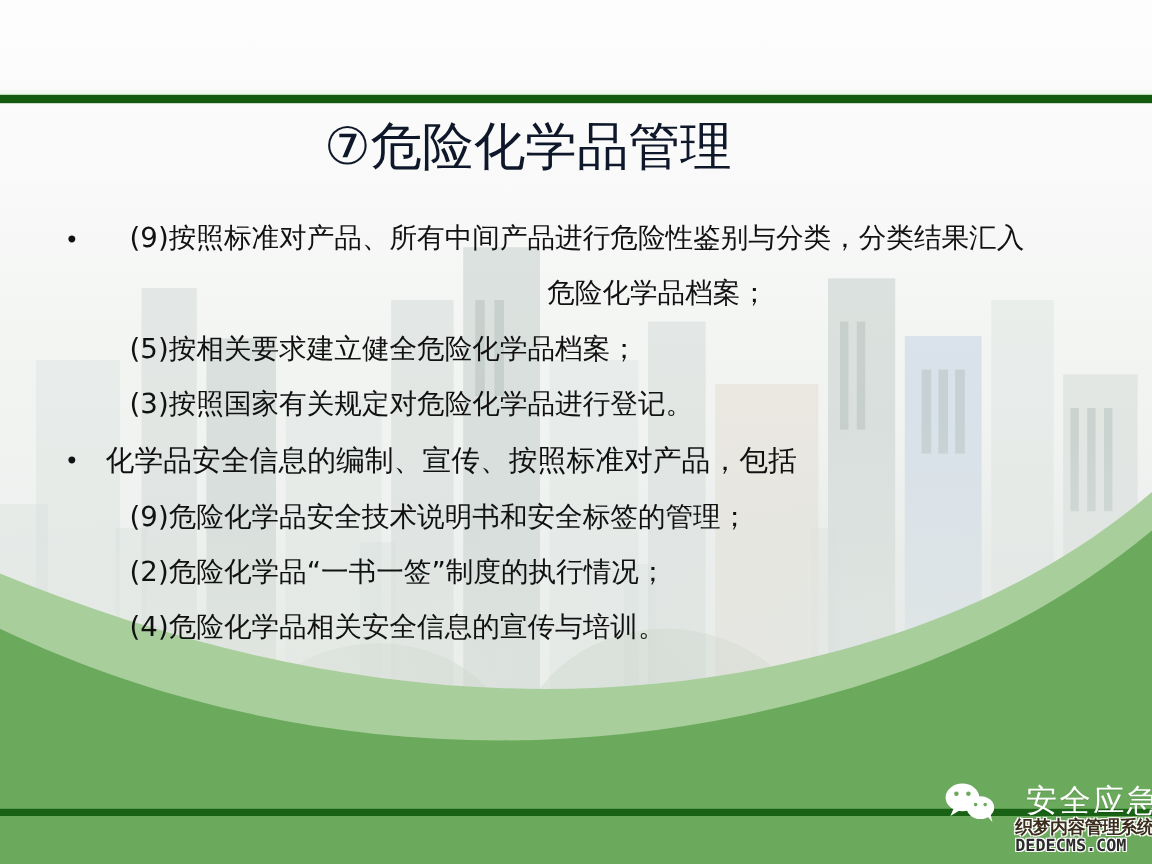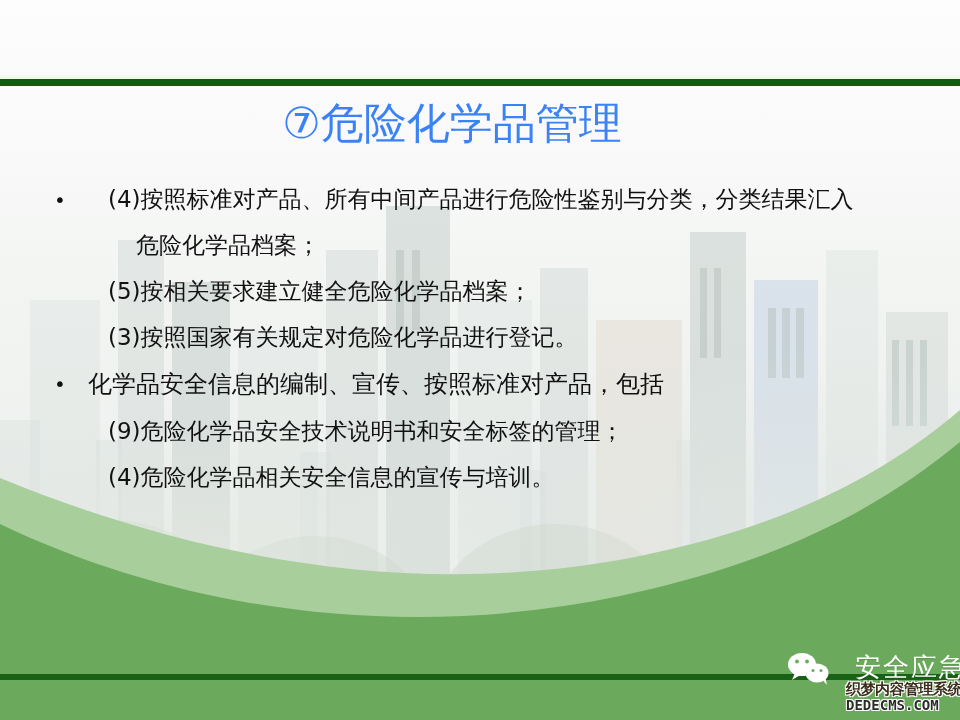--- a/index.html
+++ b/index.html
@@ -85,24 +85,23 @@
   }
 
   
   .title {
     position: absolute;
     left: 0; top: 96px;
     width: 880px;
     text-align: center;
     font-size: 43px;
     line-height: 54px;
-    color: #3b82f6;
+    color: #0f172a;
     letter-spacing: 0px;
     white-space: nowrap;
-    margin-left: 12px;
   }
 
   
   .body {
     position: absolute;
     left: 0; top: 176px;
     width: 960px;
   }
   .line {
     position: relative;
@@ -125,20 +124,21 @@
   }
   .line.lvl2 {
     padding-left: 108px;
     font-size: 23px;
     line-height: 46px;
   }
   .line.lvl3 {
     padding-left: 136px;
     font-size: 23px;
     line-height: 46px;
+    text-align: center;
   }
 
   
   .wechat {
     position: absolute;
     left: 786px; top: 650px;
     display: flex;
     align-items: center;
     gap: 23px;
     font-family: Liberation Mono, monospace;
@@ -245,21 +245,21 @@
 
   <div class="title">⑦危险化学品管理</div>
 
   <div class="body">
 
     <div class="line lvl1">
       <span class="dot">•</span>
     </div>
 
     <div class="line lvl2">
-      <span>(4)按照标准对产品、所有中间产品进行危险性鉴别与分类，分类结果汇入</span>
+      <span>(9)按照标准对产品、所有中间产品进行危险性鉴别与分类，分类结果汇入</span>
     </div>
 
     <div class="line lvl3">
       <span>危险化学品档案；</span>
     </div>
 
     <div class="line lvl2">
       <span>(5)按相关要求建立健全危险化学品档案；</span>
     </div>
 
@@ -269,20 +269,23 @@
 
     <div class="line lvl1">
       <span class="dot">•</span>
       <span>化学品安全信息的编制、宣传、按照标准对产品，包括</span>
     </div>
 
     <div class="line lvl2">
       <span>(9)危险化学品安全技术说明书和安全标签的管理；</span>
     </div>
 
+    <div class="line lvl2">
+      <span>(2)危险化学品“一书一签”制度的执行情况；</span>
+    </div>
 
 
     <div class="line lvl2">
       <span>(4)危险化学品相关安全信息的宣传与培训。</span>
     </div>
 
   </div>
 
   <div class="wechat">
     <span class="wechat-logo">

